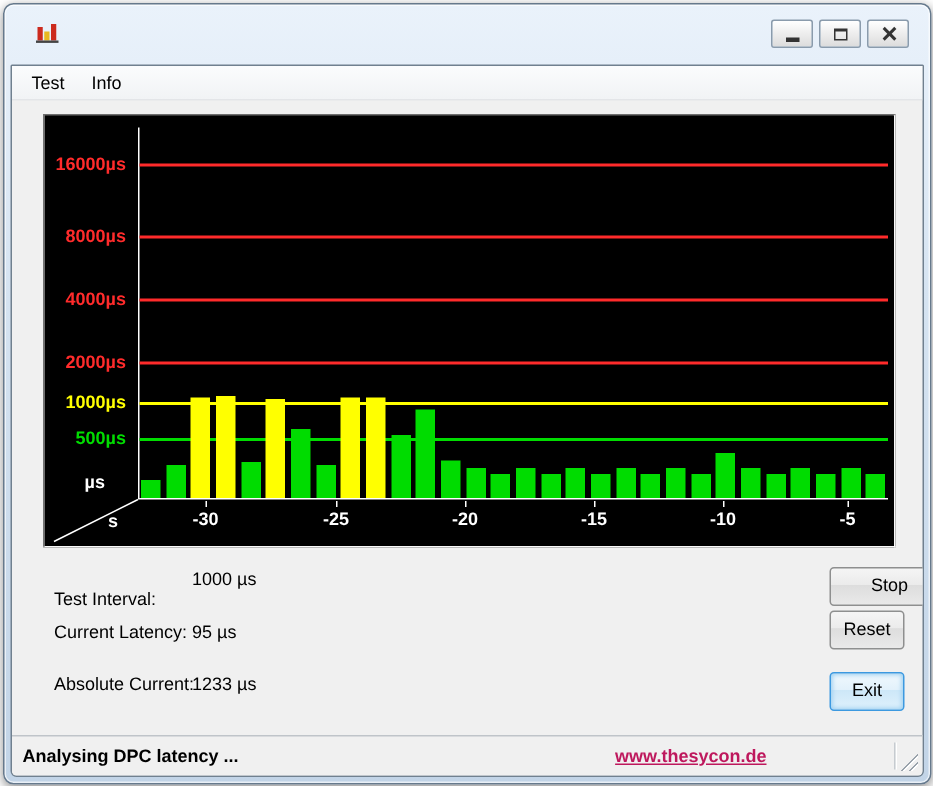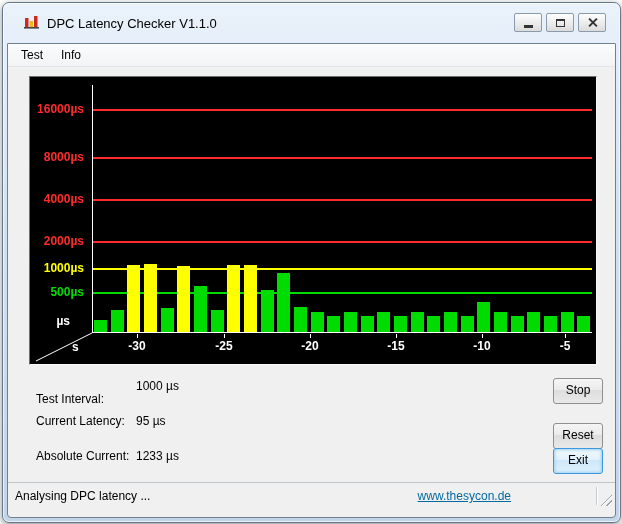--- a/index.html
+++ b/index.html
@@ -27,56 +27,55 @@
           border:1px solid #70808F;border-radius:1px 1px 4px 4px;overflow:hidden;}
   .menubar{position:absolute;left:0;right:0;top:0;height:22px;
            background:linear-gradient(#FBFCFD,#F1F3F5);border-bottom:1px solid #E3E5E8;
            display:flex;align-items:center;padding-left:4px;}
   .menu-item{padding:3px 9px;cursor:default;}
   
   .chart-panel{position:absolute;left:21px;top:32px;width:566px;height:287px;background:#000;
                border:1px solid;border-color:#6E6E6E #FAFAFA #FAFAFA #6E6E6E;box-sizing:content-box;}
   
   .stat-label{position:absolute;left:28px;}
-  .stat-value{position:absolute;left:128px;}
+  .stat-value{position:absolute;left:120px;}
   
   .message-box{position:absolute;left:198px;top:333px;width:326px;height:90px;background:#FFF;
                border:1px solid #9FA4AA;padding:3px 6px;line-height:1.4;overflow:hidden;}
   
   .win-btn{position:absolute;left:545px;width:48px;height:24px;font-size:12px;color:#000;
            background:linear-gradient(#F5F5F5,#EBEBEB 45%,#DDDDDD 46%,#E9E9E9);
            border:1px solid #8E8F8F;border-radius:3px;text-align:center;line-height:22px;cursor:default;}
   .win-btn.default{border:1px solid #3C99E0;box-shadow:inset 0 0 3px 1px #9FD0F0;
            background:linear-gradient(#F0F8FD,#E2F1FB 45%,#CDE7F8 46%,#DFF1FC);}
   
-  .statusbar{position:absolute;left:0;right:0;bottom:8px;height:26px;background:#F0F0F0;
-             border-top:1px solid #BFC4C9;}
+  .statusbar{position:absolute;left:0;right:0;bottom:0;height:26px;background:#F0F0F0;
+             border-top:1px solid #BFC4C9;font-weight:bold;}
   .status-text{position:absolute;left:7px;top:6px;}
-  .status-link{position:absolute;right:104px;top:6px;color:#0369a1;text-decoration:underline;cursor:pointer;}
+  .status-link{position:absolute;right:104px;top:6px;color:#be185d;text-decoration:underline;cursor:pointer;}
   .status-sep{position:absolute;right:18px;top:4px;width:1px;height:18px;background:#C6CBD0;box-shadow:1px 0 0 #FFF;}
   .resize-grip{position:absolute;right:3px;bottom:3px;width:13px;height:13px;
                background:repeating-linear-gradient(135deg,transparent 0 2px,#9AA3AC 2px 3px,#FFFFFF 3px 4px);
                clip-path:polygon(100% 0,100% 100%,0 100%);}
 </style>
 </head>
 <body>
 
 <div class="stage">
   <div class="window">
 
     <div class="titlebar">
       <span class="app-icon">
         <svg viewBox="0 0 18 16" width="18" height="16">
           <rect x="2" y="4" width="3.5" height="9" fill="#CC2A1E"></rect>
           <rect x="6.5" y="7" width="3.5" height="6" fill="#E8B820"></rect>
           <rect x="11" y="2" width="3.5" height="11" fill="#CC2A1E"></rect>
           <rect x="1" y="13" width="15" height="1.6" fill="#444"></rect>
         </svg>
       </span>
-      <span class="window-title">DPC Latency Checker V1.1.0</span>
       <div class="caption-buttons">
         <div class="cap-btn">
             <span class="glyph-min"></span>
           </div>
         <div class="cap-btn">
             <span class="glyph-max"></span>
           </div>
         <div class="cap-btn">
             <span class="glyph-close"></span>
           </div>
@@ -155,22 +154,22 @@
         </div>
 
       <span class="stat-label" style="top:348px;">Test Interval:</span>
       <span class="stat-value" style="top:335px;">1000 µs</span>
       <span class="stat-label" style="top:370px;">Current Latency:</span>
       <span class="stat-value" style="top:370px;">95 µs</span>
       <span class="stat-label" style="top:405px;">Absolute Current:</span>
       <span class="stat-value" style="top:405px;">1233 µs</span>
 
 
-      <div class="win-btn" style="top:334px;">Stop</div>
-      <div class="win-btn" style="top:379px;">Reset</div>
+      <div class="win-btn" style="top:334px;padding-left:15px;">Stop</div>
+      <div class="win-btn" style="top:363px;">Reset</div>
       <div class="win-btn default" style="top:404px;">Exit</div>
 
       <div class="statusbar">
         <span class="status-text">Analysing DPC latency ...</span>
         <span class="status-link">www.thesycon.de</span>
         <span class="status-sep"></span>
         <span class="resize-grip"></span>
       </div>
 
     </div>

